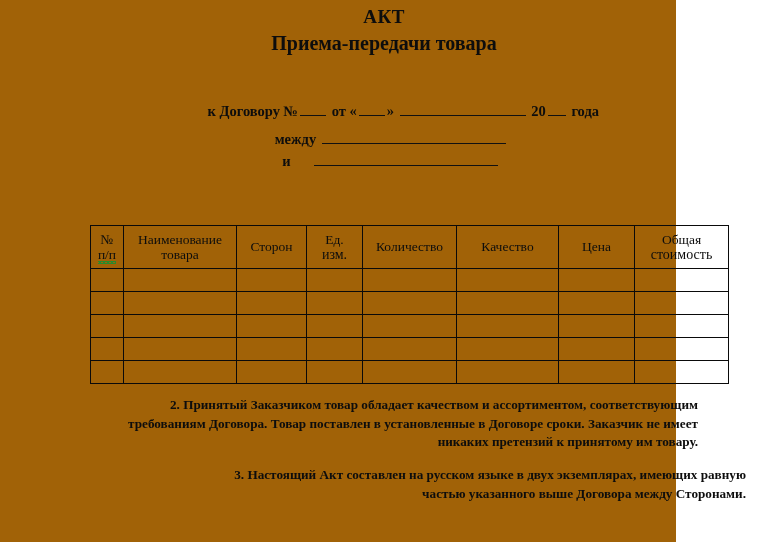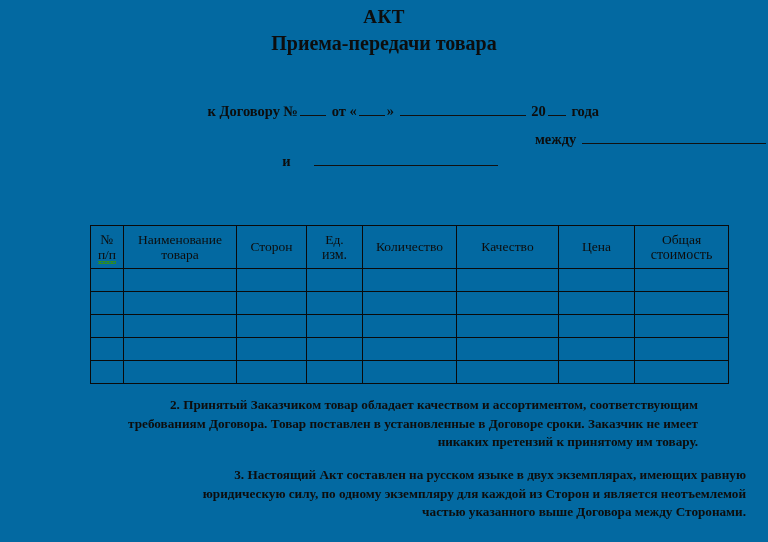--- a/index.html
+++ b/index.html
@@ -11,23 +11,23 @@
     width: 768px;
     height: 542px;
     position: relative;
     font-family: "Liberation Serif", "DejaVu Serif", serif;
     color: #0d0d0d;
     overflow: hidden;
   }
 
   .page {
     position: relative;
-    width: 768px;
+    width: 676px;
     height: 542px;
-    background: #0369a1;
+    background: #a16207;
   }
 
   
   .doc-title {
     position: absolute;
     top: 6px;
     left: 0;
     width: 768px;
     text-align: center;
     font-size: 19px;
@@ -53,21 +53,21 @@
     text-align: center;
     font-size: 14.5px;
     font-weight: bold;
     white-space: pre;
   }
   .between-line {
     position: absolute;
     top: 112px;
     left: 0;
     width: 768px;
-    text-align: right;
+    text-align: center;
     font-size: 14.5px;
     font-weight: bold;
     white-space: pre;
   }
   .and-line {
     position: absolute;
     top: 134px;
     left: 0;
     width: 768px;
     text-align: center;
@@ -278,17 +278,16 @@
   </table>
 
   <div class="clause clause-2">
     <p>2. Принятый Заказчиком товар обладает качеством и ассортиментом, соответствующим</p>
     <p>требованиям Договора. Товар поставлен в установленные в Договоре сроки. Заказчик не имеет</p>
     <p>никаких претензий к принятому им товару.</p>
   </div>
 
   <div class="clause clause-3">
     <p>3. Настоящий Акт составлен на русском языке в двух экземплярах, имеющих равную</p>
-    <p>юридическую силу, по одному экземпляру для каждой из Сторон и является неотъемлемой</p>
     <p>частью указанного выше Договора между Сторонами.</p>
   </div>
 
 </div>
 
 </body></html>

